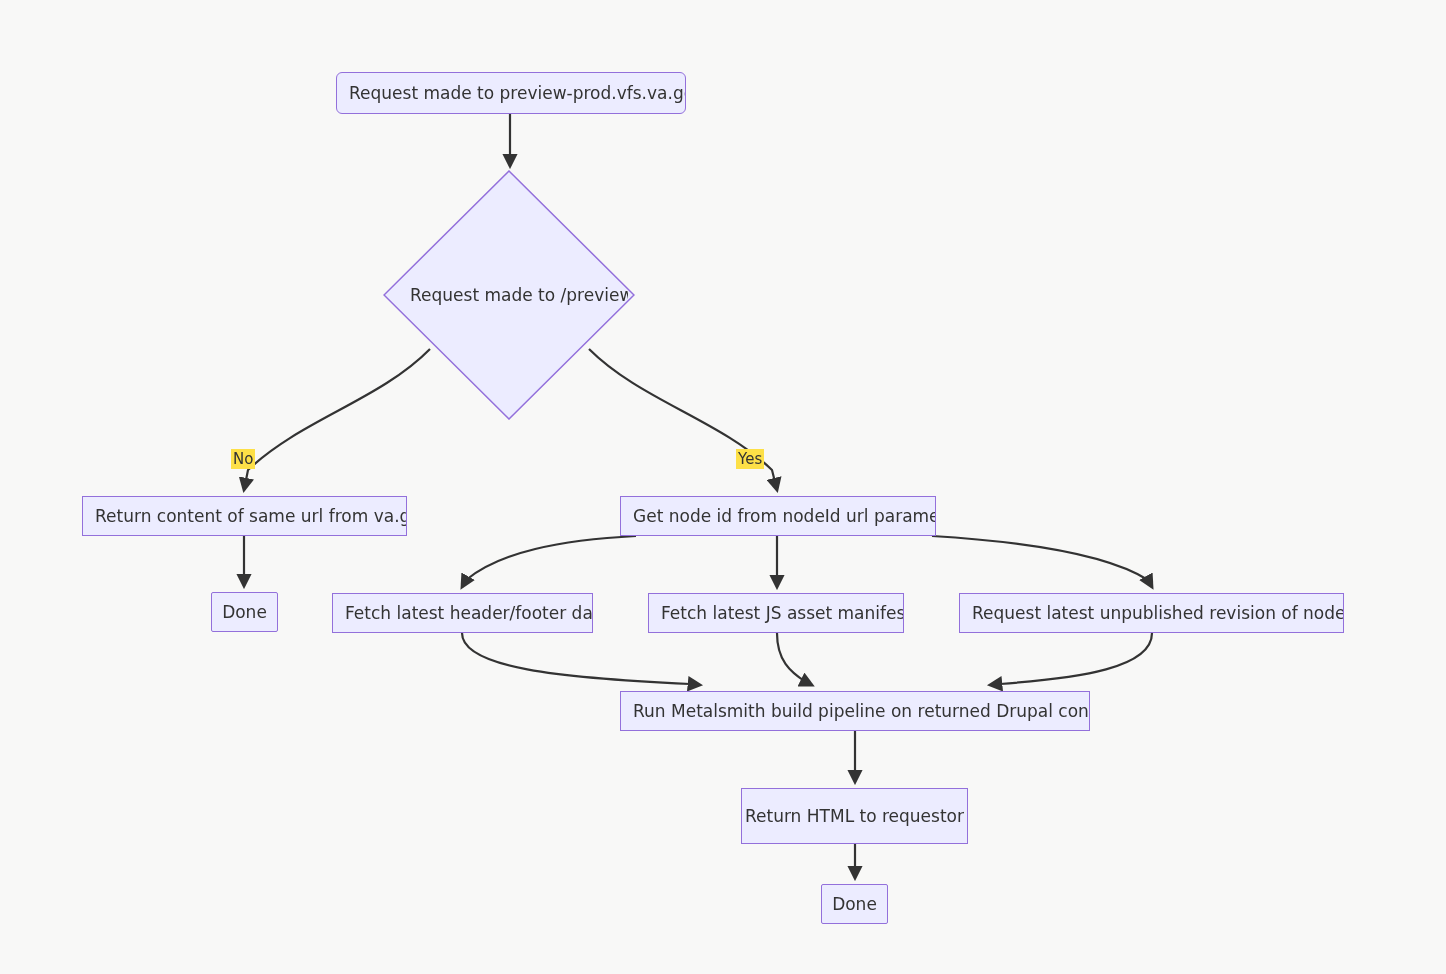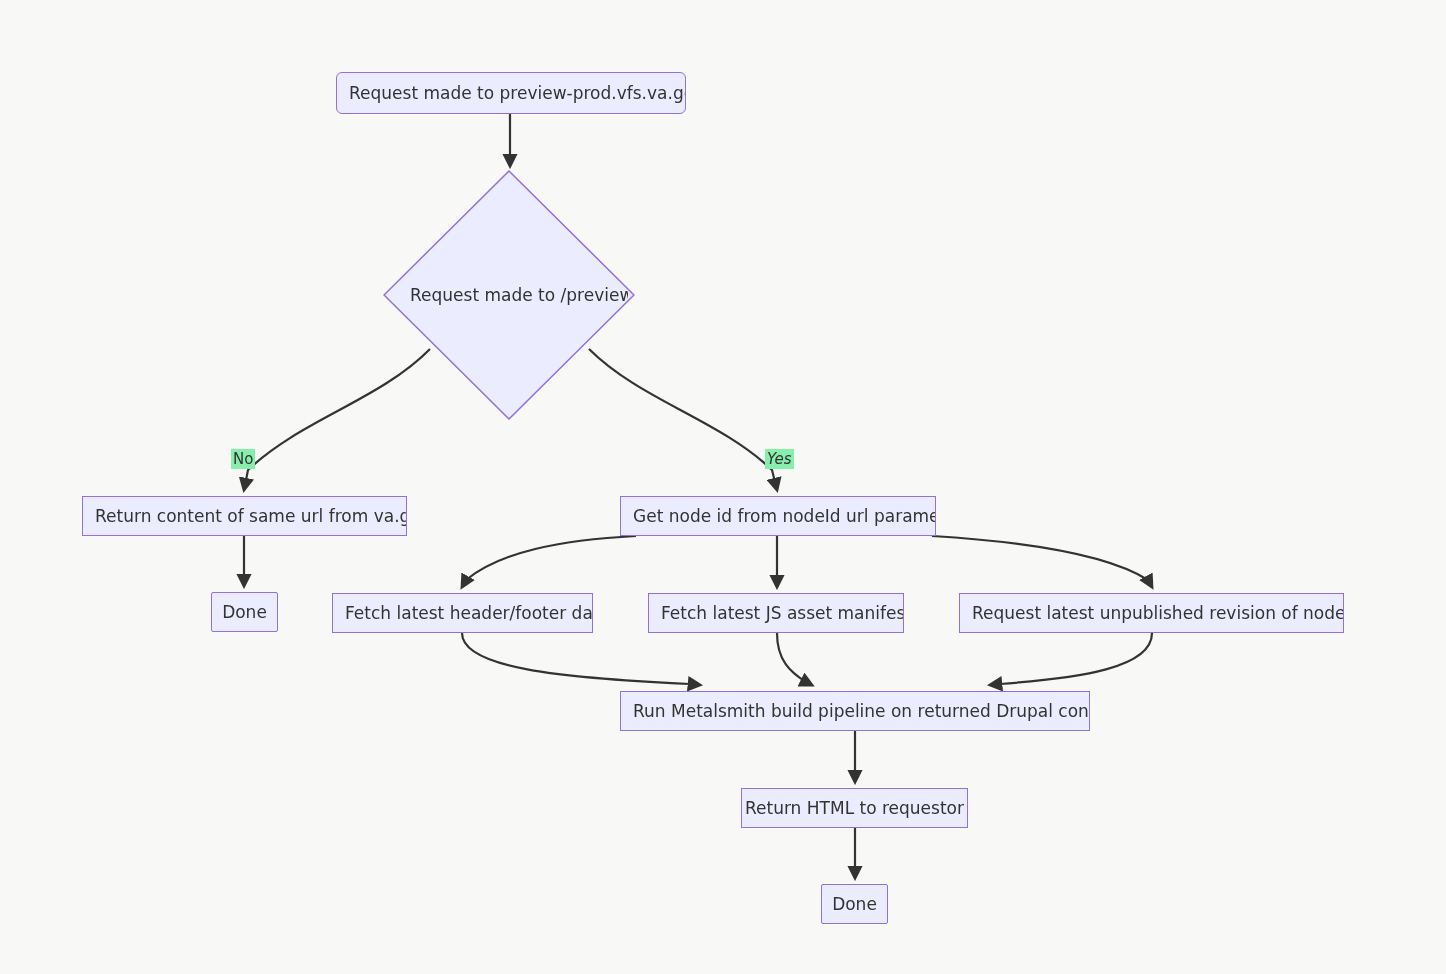--- a/index.html
+++ b/index.html
@@ -66,21 +66,21 @@
   .diamond-label {
     position: relative;
     color: #333333;
     font-size: 17px;
     white-space: nowrap;
     overflow: hidden;
     z-index: 2;
   }
   .edge-label {
     position: absolute;
-    background: #86efac;
+    background: #fde047;
     color: #333333;
     font-size: 15px;
     line-height: 1.2;
     padding: 1px 2px;
     white-space: nowrap;
   }
 </style>
 </head>
 <body>
 
@@ -152,24 +152,24 @@
   </div>
 
   <div class="node clip" style="left:959px; top:593px; width:385px; height:40px;">
     <span class="nlabel">Request latest unpublished revision of node id</span>
   </div>
 
   <div class="node clip" style="left:620px; top:691px; width:470px; height:40px;">
     <span class="nlabel">Run Metalsmith build pipeline on returned Drupal content</span>
   </div>
 
-  <div class="node" style="left:741px; top:788px; width:227px; height:40px;">
+  <div class="node" style="left:741px; top:788px; width:227px; height:56px;">
     <span class="nlabel">Return HTML to requestor</span>
   </div>
 
   <div class="node rounded" style="left:821px; top:884px; width:67px; height:40px;">
     <span class="nlabel">Done</span>
   </div>
 
   <div class="edge-label" style="left:231px; top:449px;">No</div>
-  <div class="edge-label" style="left:765px; top:449px;font-style:italic;">Yes</div>
+  <div class="edge-label" style="left:736px; top:449px;">Yes</div>
 
 </div>
 
 </body></html>

